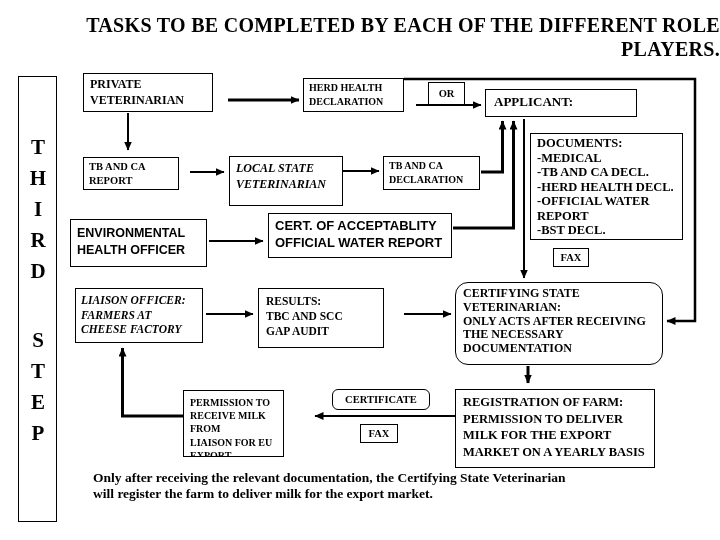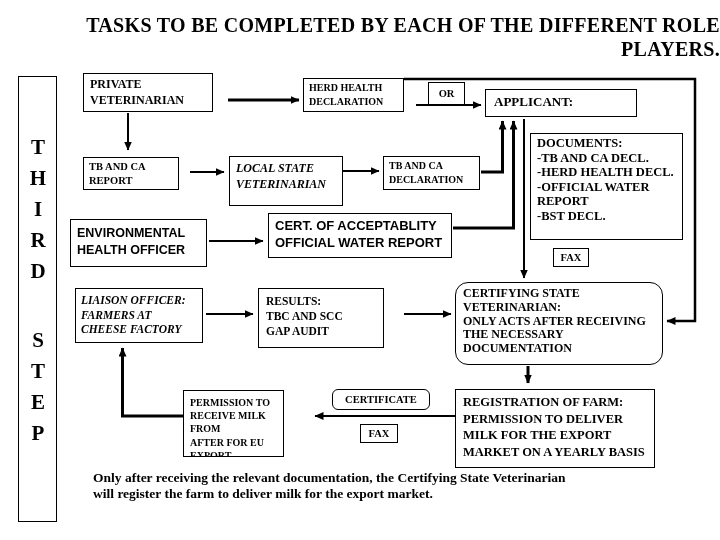--- a/index.html
+++ b/index.html
@@ -88,20 +88,21 @@
     <div>VETERINARIAN</div>
   </div>
 
   <div class="box serif" style="left:383px;top:156px;width:97px;height:34px;font-size:10px;line-height:13.5px;padding:2px 5px;">
     <div>TB AND CA</div>
     <div>DECLARATION</div>
   </div>
 
   <div class="box serif" style="left:530px;top:133px;width:153px;height:107px;font-size:12.5px;line-height:14.5px;padding:2px 6px;">
     <div>DOCUMENTS:</div>
+    <div>-MEDICAL</div>
     <div>-TB AND CA DECL.</div>
     <div>-HERD HEALTH DECL.</div>
     <div>-OFFICIAL WATER</div>
     <div>REPORT</div>
     <div>-BST DECL.</div>
   </div>
 
   <div class="box serif center" style="left:553px;top:248px;width:36px;height:19px;font-size:10.5px;">
     <div>FAX</div>
   </div>
@@ -132,21 +133,21 @@
     <div>CERTIFYING STATE</div>
     <div>VETERINARIAN:</div>
     <div>ONLY ACTS AFTER RECEIVING</div>
     <div>THE NECESSARY</div>
     <div>DOCUMENTATION</div>
   </div>
 
   <div class="box serif" style="left:183px;top:390px;width:101px;height:67px;font-size:10px;line-height:13.2px;padding:5px 6px;">
     <div>PERMISSION TO</div>
     <div>RECEIVE MILK FROM</div>
-    <div>AFTER FOR  EU</div>
+    <div>LIAISON FOR  EU</div>
     <div>EXPORT MARKET</div>
   </div>
 
   <div class="box serif center" style="left:332px;top:389px;width:98px;height:21px;font-size:10.5px;border-radius:6px;">
     <div>CERTIFICATE</div>
   </div>
 
   <div class="box serif center" style="left:360px;top:424px;width:38px;height:19px;font-size:10.5px;">
     <div>FAX</div>
   </div>

